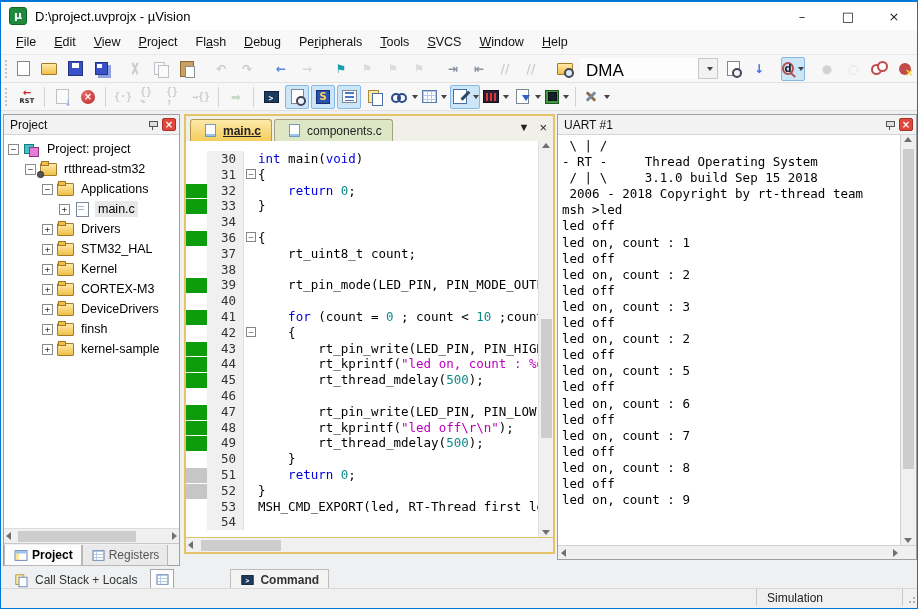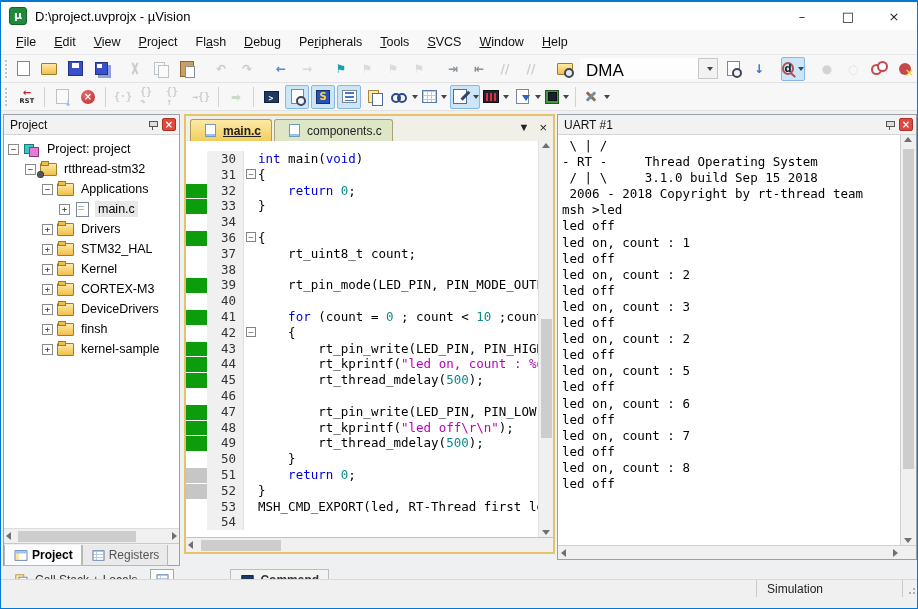--- a/index.html
+++ b/index.html
@@ -165,21 +165,21 @@
   #uart-vscroll{position:absolute;right:0;top:0;bottom:0;width:15px;}
   #uart-hscroll{height:14px;border-top:1px solid #d0d0d0;}
   
   #dock{position:absolute;left:0;top:458px;width:918px;height:22px;display:flex;align-items:flex-start;}
   .dock-tab{display:flex;align-items:center;gap:5px;height:21px;padding:0 9px;font-size:12px;color:#333;
             background:#f3f3f2;border:1px solid #bdbdbd;border-bottom:none;}
   #callstack-tab{margin-left:2px;border:none;background:transparent;}
   #mem-btn{width:24px;height:20px;border:1px solid #a8a8a8;background:#fdfdfd;display:flex;align-items:center;justify-content:center;margin-left:4px;}
   #command-tab{margin-left:56px;font-weight:bold;}
   
-  #statusbar{position:absolute;left:0;bottom:11px;width:100%;height:18px;background:#f0f0f0;border-top:1px solid #d8d8d8;
+  #statusbar{position:absolute;left:0;bottom:2px;width:100%;height:18px;background:#f0f0f0;border-top:1px solid #d8d8d8;
              display:flex;align-items:center;font-size:12px;color:#222;}
   #status-spacer{flex:1;height:100%;border-right:1px solid #c9c9c9;}
   #status-mode{width:146px;height:100%;display:flex;align-items:center;padding-left:10px;border-right:1px solid #c9c9c9;}
   #status-grip{width:14px;height:100%;background:
       radial-gradient(circle at 11px 13px,#b0b0b0 1px,transparent 1.5px),
       radial-gradient(circle at 7px 13px,#b0b0b0 1px,transparent 1.5px),
       radial-gradient(circle at 11px 9px,#b0b0b0 1px,transparent 1.5px);}
 </style>
 </head>
 <body>
@@ -565,20 +565,21 @@
             <div class="uline">led on, count : 2</div>
             <div class="uline">led off</div>
             <div class="uline">led on, count : 5</div>
             <div class="uline">led off</div>
             <div class="uline">led on, count : 6</div>
             <div class="uline">led off</div>
             <div class="uline">led on, count : 7</div>
             <div class="uline">led off</div>
             <div class="uline">led on, count : 8</div>
             <div class="uline">led off</div>
+            <div class="uline">led on, count : 9</div>
           </div>
         <div class="vscroll" id="uart-vscroll">
           <span class="sarrow" style="top:2px;left:3px">
               <span class="tri u"></span>
             </span>
           <span class="sarrow" style="bottom:2px;left:3px">
               <span class="tri d"></span>
             </span>
           <span class="sthumb" style="top:14px;height:78%;left:2px;width:11px"></span>
         </div>

